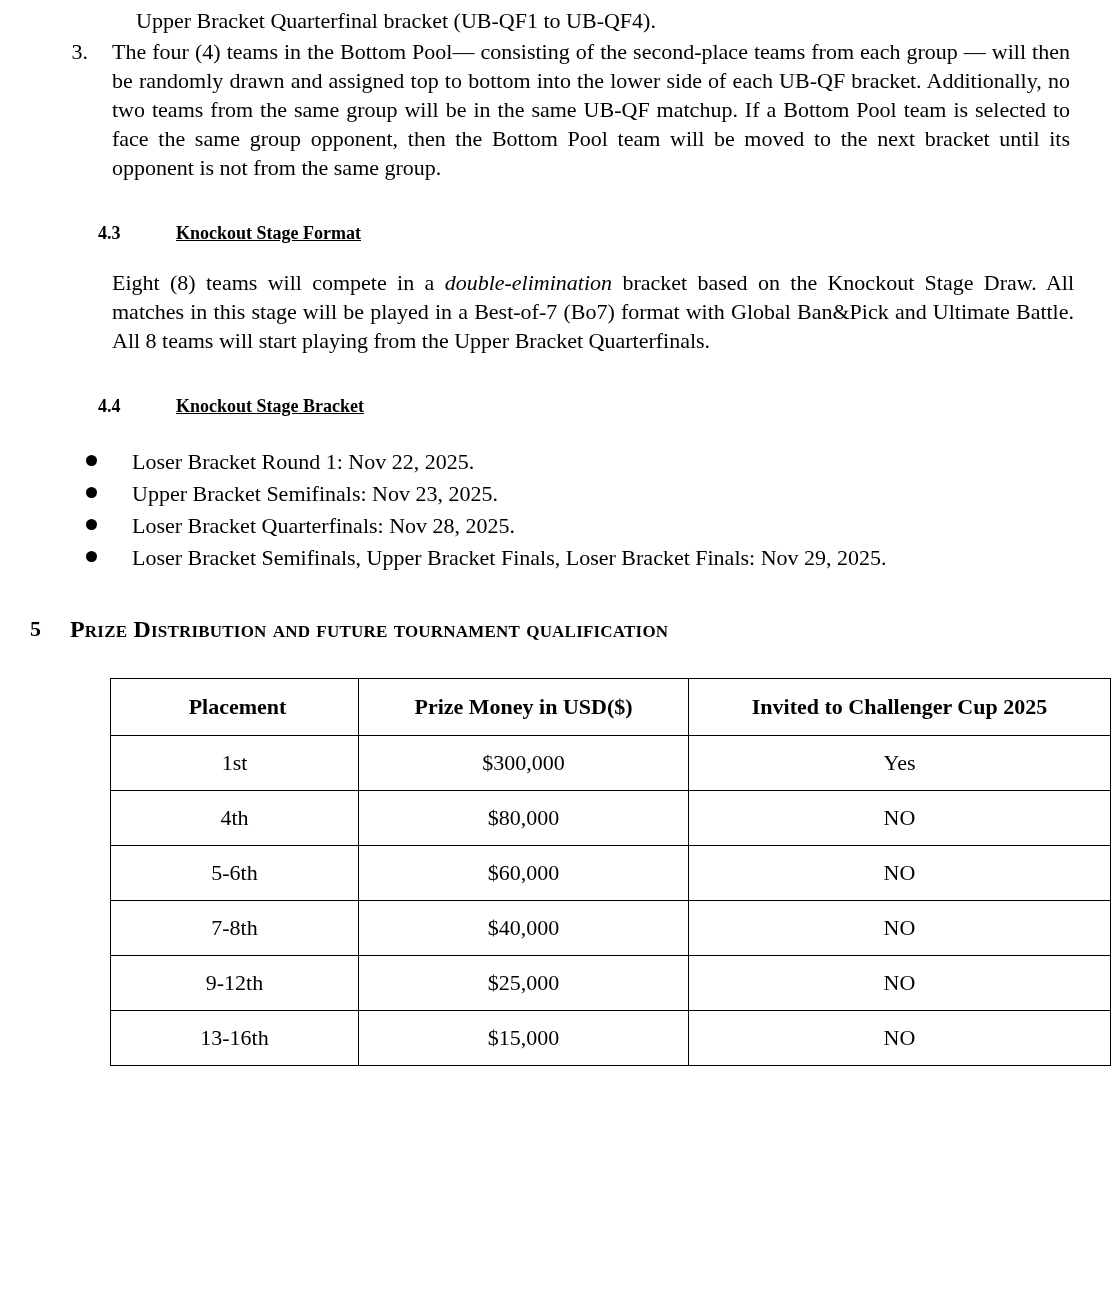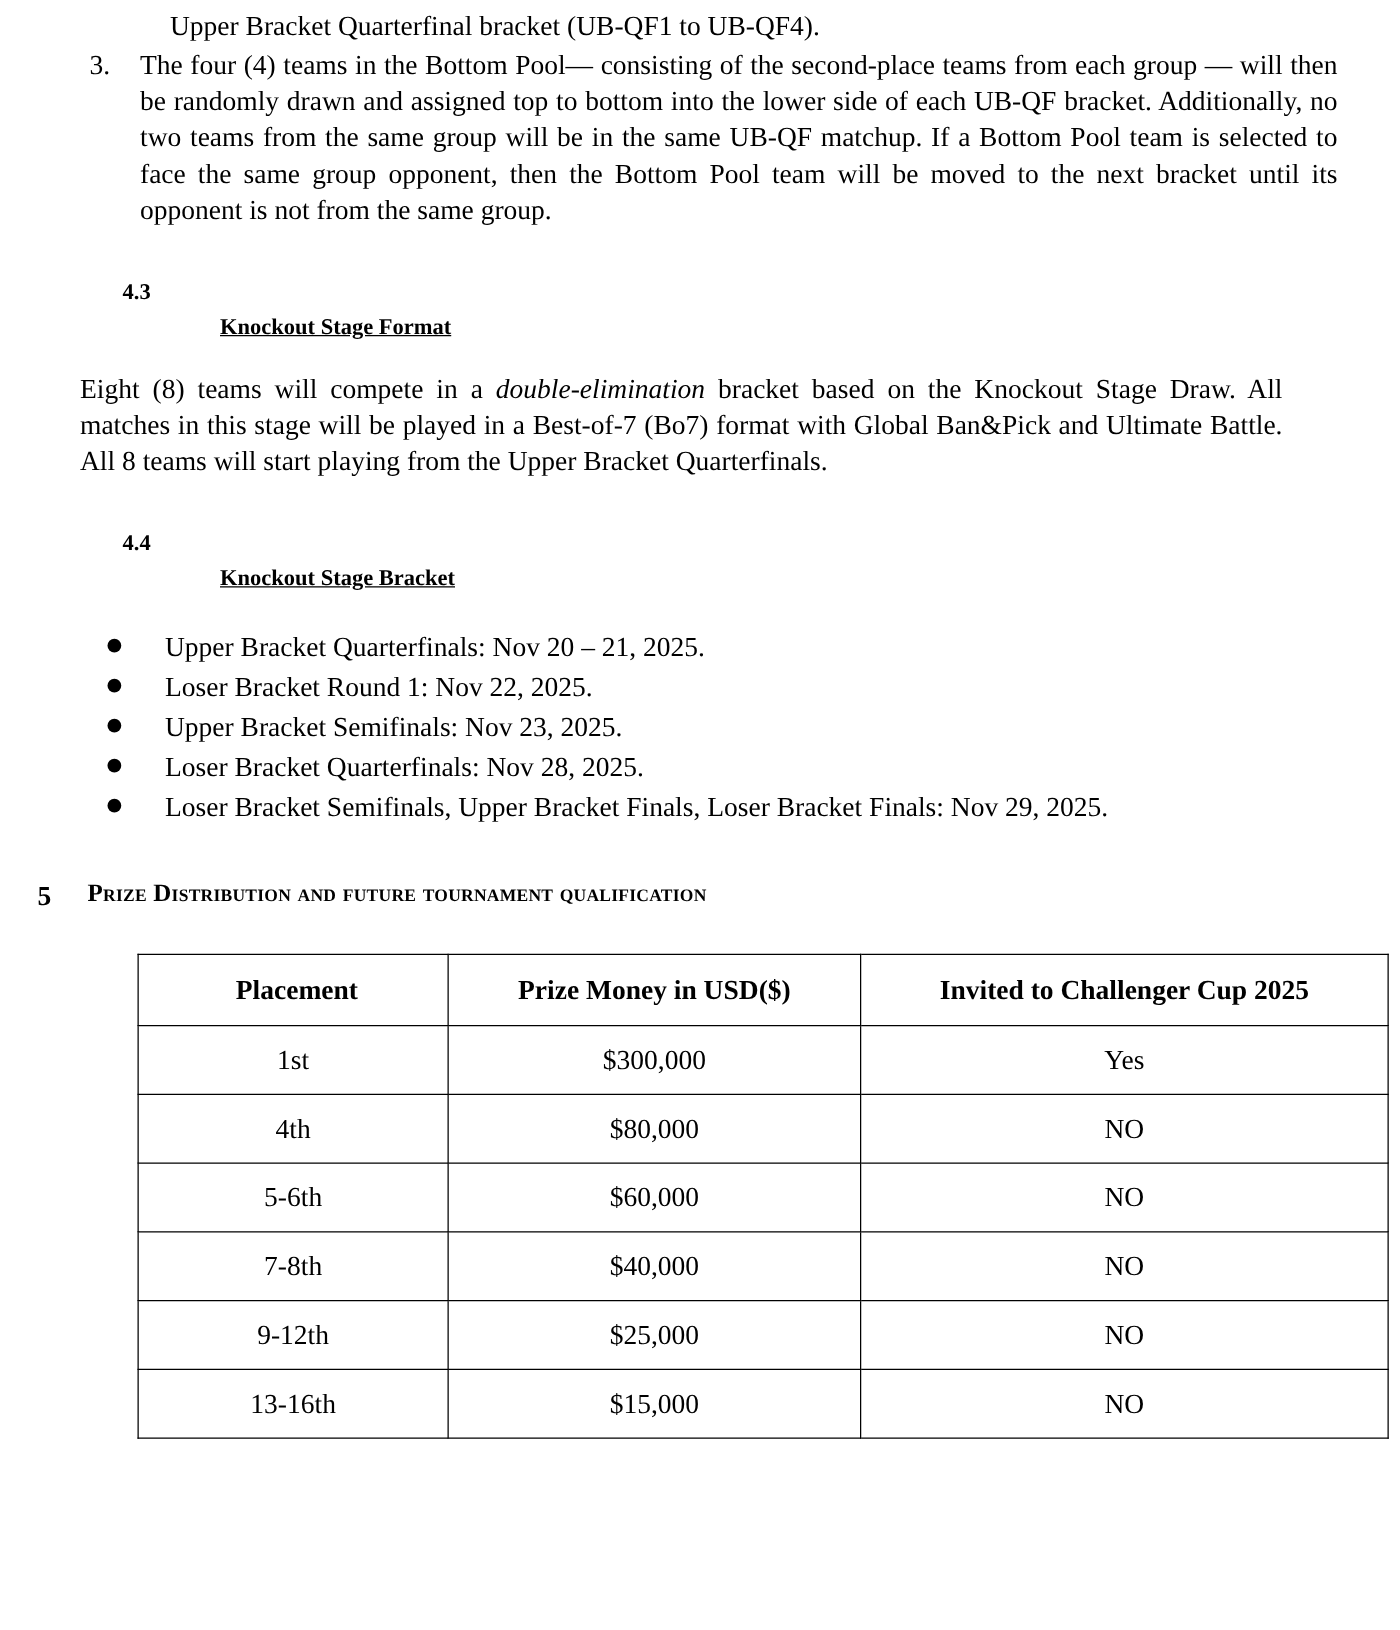--- a/index.html
+++ b/index.html
@@ -57,26 +57,25 @@
     margin-left: 98px;
     font-weight: bold;
     font-size: 18px;
   }
   .sub-heading .sh-num {
     width: 78px;
     flex: 0 0 78px;
   }
   .sub-heading .sh-text {
     text-decoration: underline;
-    margin-top: 28px;
   }
 
   .body-para {
     margin-top: 22px;
-    margin-left: 64px;
+    margin-left: 112px;
     width: 962px;
     text-align: justify;
   }
   .body-para i { font-style: italic; }
 
   
   .bullets {
     margin-top: 28px;
     margin-left: 86px;
   }
@@ -109,21 +108,21 @@
     margin-left: 30px;
     font-weight: bold;
   }
   .section-heading .sec-num {
     width: 40px;
     flex: 0 0 40px;
   }
   .section-heading .sec-text {
     font-variant: small-caps;
     letter-spacing: 0.2px;
-    font-size: 20px;
+    font-size: 24px;
   }
 
   
   .prize-table {
     margin: 32px 0 0 110px;
     border-collapse: collapse;
     width: 1000px;
     table-layout: fixed;
   }
   .prize-table th, .prize-table td {
@@ -166,24 +165,20 @@
   <p class="body-para"><span>Eight (8) teams will compete in a </span><i>double-elimination</i><span> bracket based on the Knockout Stage Draw. All matches in this stage will be played in a Best-of-7 (Bo7) format with Global Ban&amp;Pick and Ultimate Battle. All 8 teams will start playing from the Upper Bracket Quarterfinals.</span></p>
 
   <div class="sub-heading">
     <div class="sh-num">4.4</div>
     <div class="sh-text">Knockout Stage Bracket</div>
   </div>
 
   <div class="bullets">
     <div class="bullet-row">
       <div class="bullet-dot"><span></span></div>
-      <div class="bullet-text">Upper Bracket Quarterfinals: Nov 20 – 21, 2025.</div>
-    </div>
-    <div class="bullet-row">
-      <div class="bullet-dot"><span></span></div>
       <div class="bullet-text">Loser Bracket Round 1: Nov 22, 2025.</div>
     </div>
     <div class="bullet-row">
       <div class="bullet-dot"><span></span></div>
       <div class="bullet-text">Upper Bracket Semifinals: Nov 23, 2025.</div>
     </div>
     <div class="bullet-row">
       <div class="bullet-dot"><span></span></div>
       <div class="bullet-text">Loser Bracket Quarterfinals: Nov 28, 2025.</div>
     </div>

